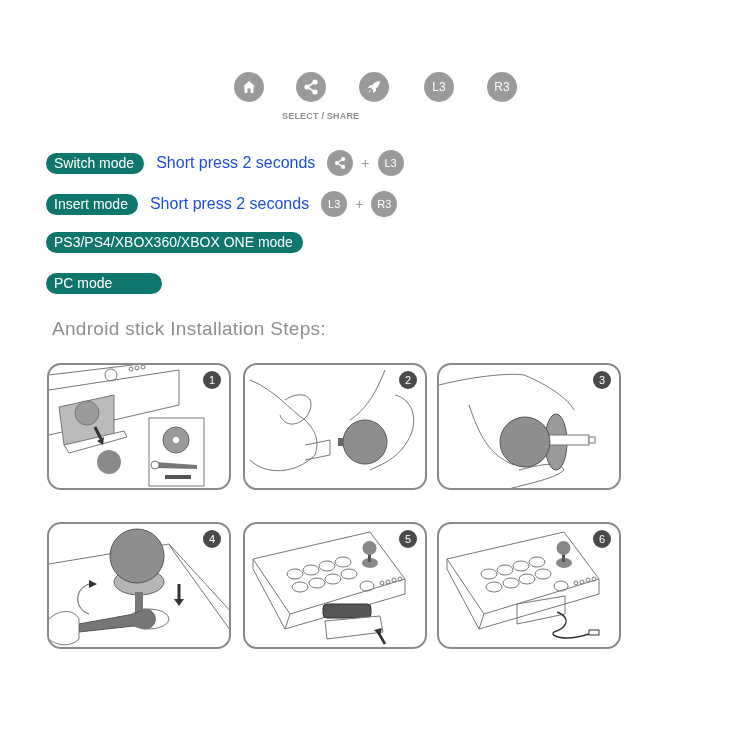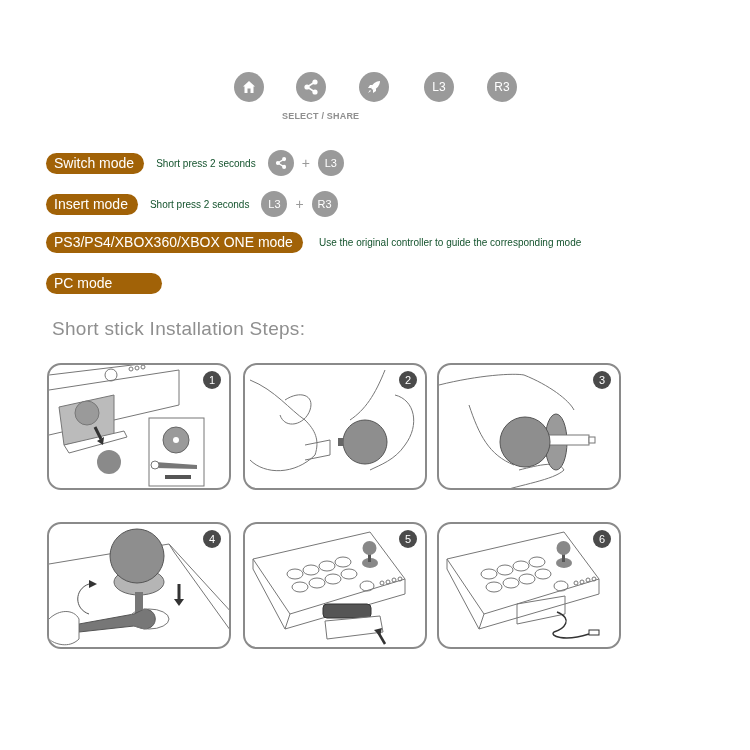--- a/index.html
+++ b/index.html
@@ -5,23 +5,23 @@
   * { box-sizing: border-box; margin: 0; padding: 0; }
   html, body { width: 750px; height: 750px; background: #ffffff; overflow: hidden; }
   body { position: relative; font-family: "Liberation Sans", sans-serif; color: #8a8a8a; }
 
   .top-icon { position: absolute; width: 30px; height: 30px; border-radius: 50%;
     background: #9a9a9a; color: #fff; display: flex; align-items: center; justify-content: center;
     font-size: 12px; }
   .top-caption { position: absolute; font-size: 9px; color: #8f8f8f; letter-spacing: 0.2px; font-weight: bold; }
 
   .mode-row { position: absolute; left: 46px; display: flex; align-items: center; }
-  .pill { background: #a16207; color: #fff; border-radius: 12px; height: 21px; line-height: 21px;
+  .pill { background: #0f766e; color: #fff; border-radius: 12px; height: 21px; line-height: 21px;
     padding: 0 10px 0 8px; font-size: 14px; white-space: nowrap; }
-  .desc { font-size: 10px; color: #14532d; margin-left: 12px; white-space: nowrap; }
+  .desc { font-size: 16px; color: #1d4ed8; margin-left: 12px; white-space: nowrap; }
   .btn-circ { width: 26px; height: 26px; border-radius: 50%; background: #9a9a9a; color: #fff;
     display: inline-flex; align-items: center; justify-content: center; font-size: 11px; }
   .plus { color: #9a9a9a; font-size: 14px; margin: 0 8px; }
 
   .section-title { position: absolute; left: 52px; top: 318px; font-size: 19px; color: #8f8f8f; letter-spacing: 0.3px; }
 
   .panel { position: absolute; width: 184px; height: 127px; border: 2px solid #8a8a8a; border-radius: 14px; overflow: hidden; background: #fff; }
   .badge { position: absolute; top: 6px; right: 8px; width: 18px; height: 18px; border-radius: 50%;
     background: #4a4a4a; color: #fff; font-size: 11px; display: flex; align-items: center; justify-content: center; }
   .panel svg { position: absolute; left: 0; top: 0; }
@@ -70,30 +70,29 @@
 </div>
 
 <div class="mode-row" style="top:191px;">
   <span class="pill">Insert mode</span>
   <span class="desc">Short press 2 seconds</span>
   <span class="btn-circ" style="margin-left:12px;">L3</span>
   <span class="plus">+</span>
   <span class="btn-circ">R3</span>
 </div>
 
-<div class="mode-row" style="top:232px;gap:8px;">
+<div class="mode-row" style="top:232px;">
   <span class="pill">PS3/PS4/XBOX360/XBOX ONE mode</span>
-  <span class="desc" style="margin-left:8px;">Use the original controller to guide the corresponding mode</span>
 </div>
 
 <div class="mode-row" style="top:273px;gap:17px;">
   <span class="pill" style="padding-right:50px;">PC mode</span>
 </div>
 
-<div class="section-title">Short stick Installation Steps:</div>
+<div class="section-title">Android stick Installation Steps:</div>
 
 <div class="panel" style="left:47px;top:363px;">
   <svg width="184" height="127" viewBox="0 0 184 127">
     <path d="M0 25 L130 5 L130 40 L0 70" fill="none" stroke="#777" stroke-width="1"></path>
     <path d="M0 10 L125 -5" fill="none" stroke="#777"></path>
     <circle cx="62" cy="10" r="6" fill="none" stroke="#777"></circle>
     <circle cx="82" cy="4" r="2" fill="none" stroke="#777"></circle>
       <circle cx="88" cy="3" r="2" fill="none" stroke="#777"></circle>
       <circle cx="94" cy="2" r="2" fill="none" stroke="#777"></circle>
     <path d="M10 42 L65 30 L65 70 L15 80 Z" fill="#bbb" stroke="#777"></path>

